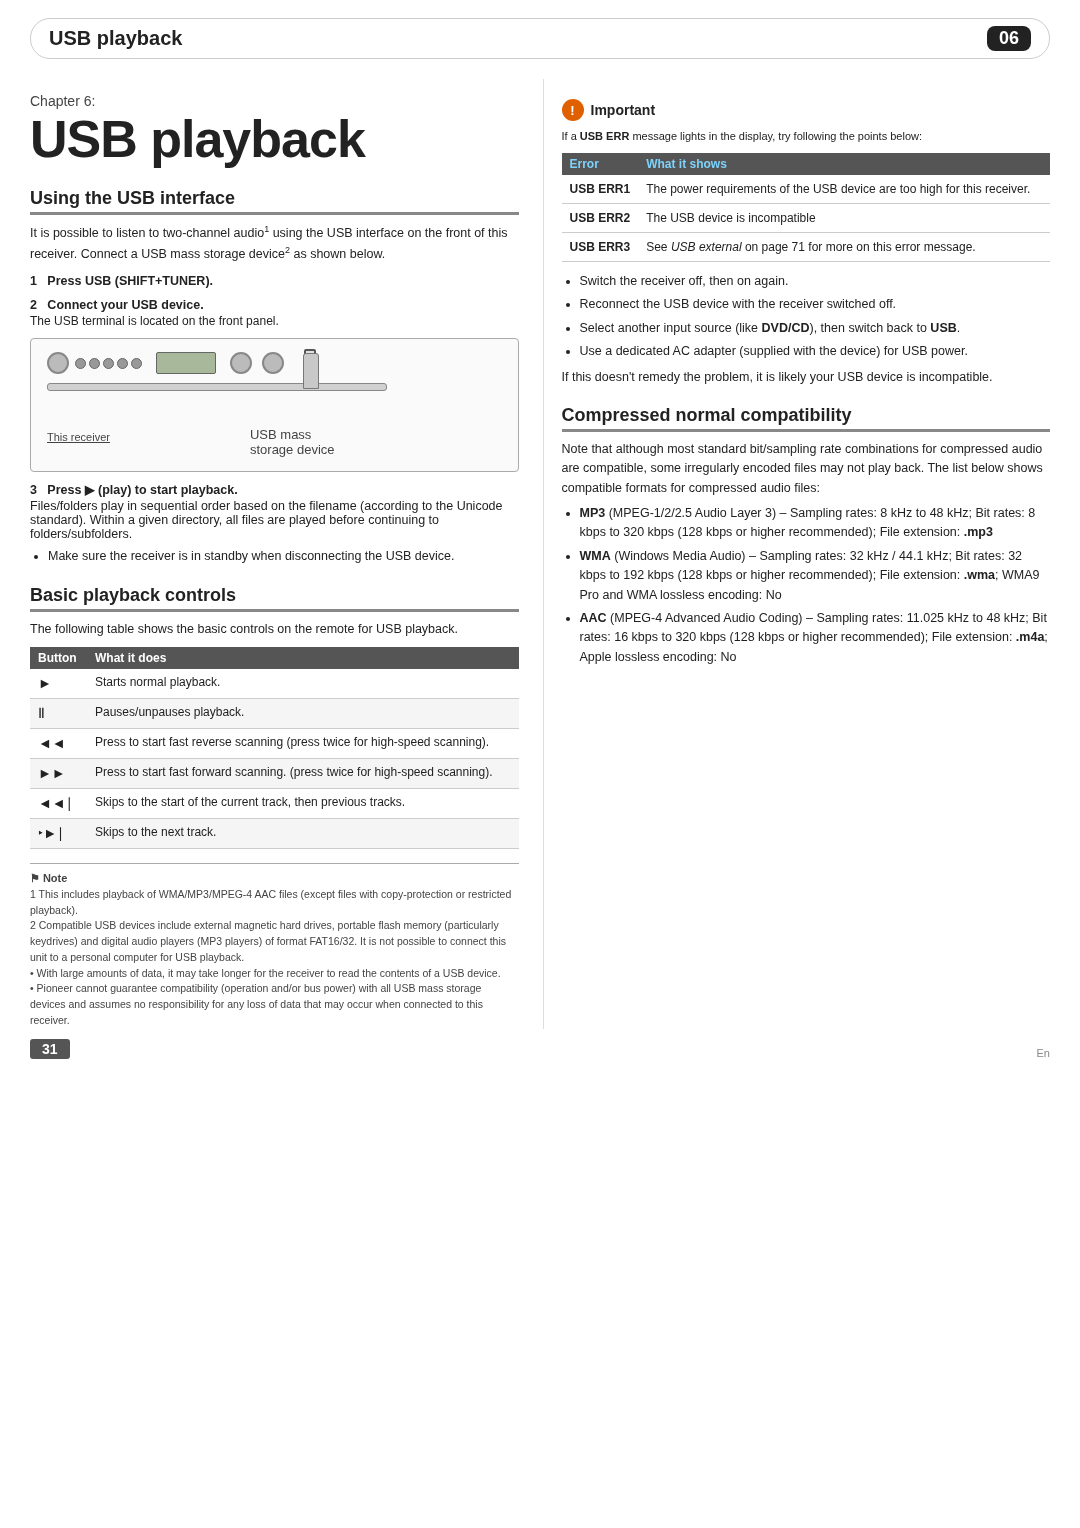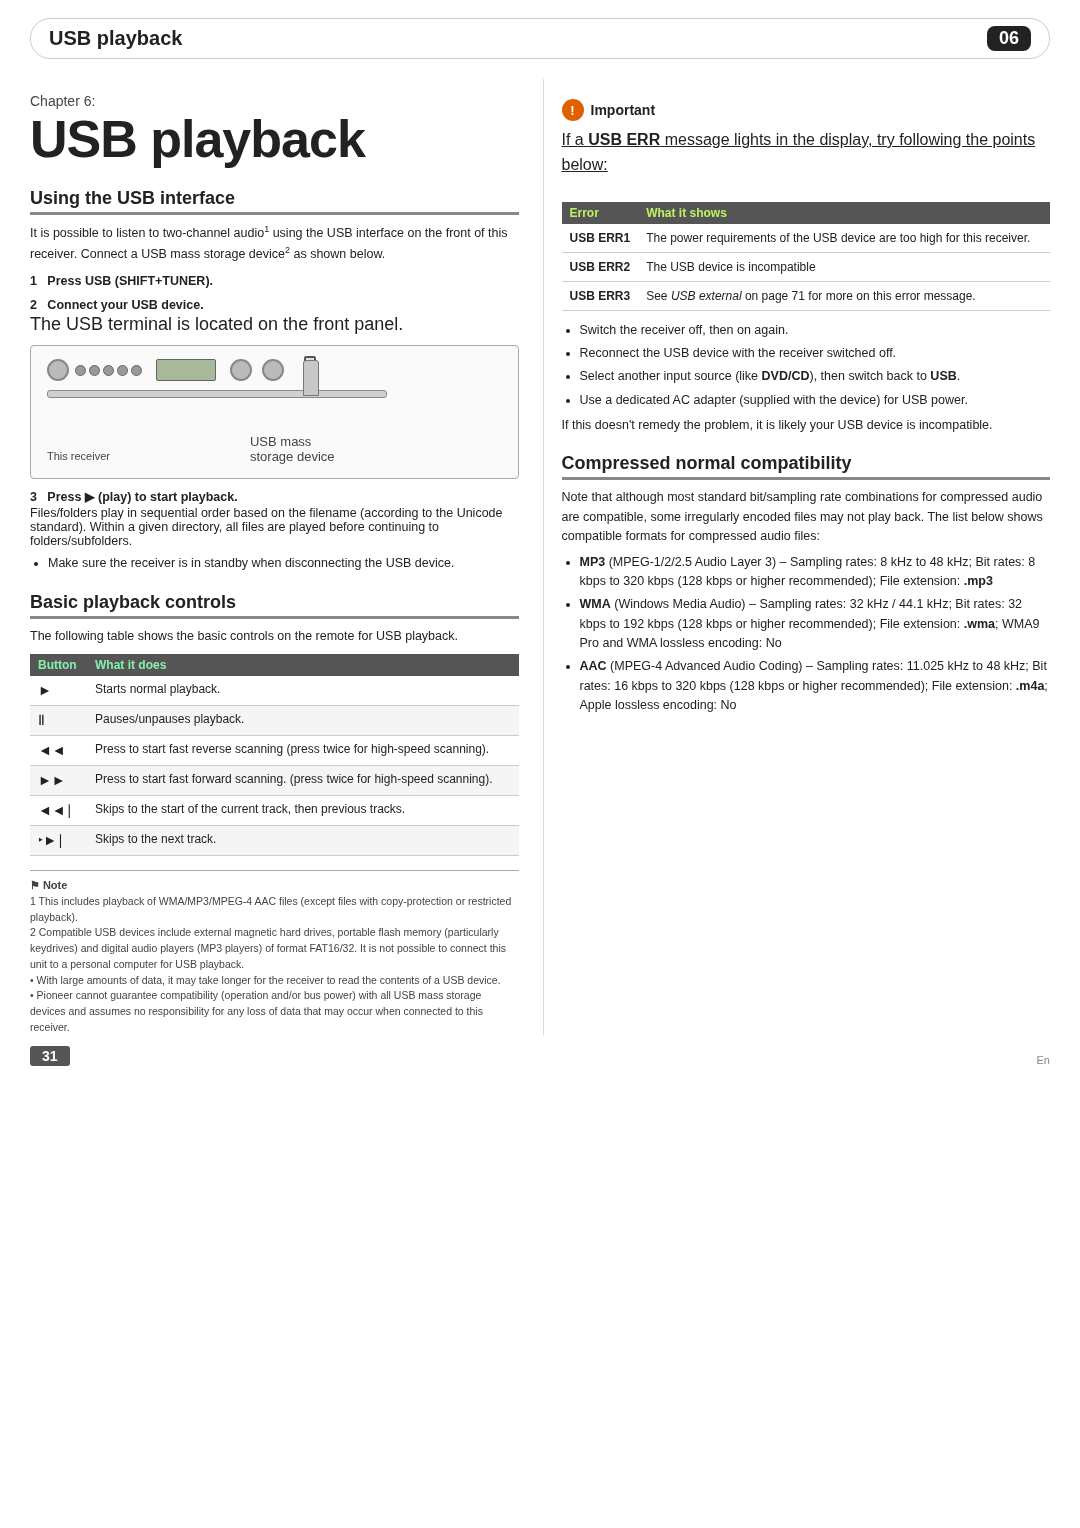--- a/index.html
+++ b/index.html
@@ -93,21 +93,21 @@
       margin-bottom: 6px;
     }
 
     .step-label {
       font-size: 12.5px;
       font-weight: bold;
       margin-top: 10px;
       margin-bottom: 2px;
     }
     .step-sub {
-      font-size: 18px;
+      font-size: 12px;
       margin-bottom: 4px;
     }
     .step-body {
       font-size: 12.5px;
       margin-bottom: 6px;
     }
 
     
     .diagram-area {
       border: 1px solid #aaa;
@@ -118,21 +118,22 @@
       position: relative;
     }
     .diagram-receiver {
       display: flex;
       flex-direction: column;
       align-items: flex-start;
     }
     .diagram-label-receiver {
       font-size: 11px;
       color: #444;
-      margin-top: 16px;
+      margin-top: 4px;
+      text-decoration: underline;
     }
 
     
     .bullet-list {
       margin: 6px 0 6px 18px;
     }
     .bullet-list li {
       font-size: 12.5px;
       line-height: 1.55;
       margin-bottom: 3px;
@@ -140,21 +141,21 @@
 
     
     .playback-table {
       width: 100%;
       border-collapse: collapse;
       margin-top: 8px;
       font-size: 12px;
     }
     .playback-table thead tr {
       background: #555;
-      color: #86efac;
+      color: #ffffff;
     }
     .playback-table thead th {
       padding: 4px 8px;
       text-align: left;
       font-weight: bold;
     }
     .playback-table tbody tr {
       border-bottom: 1px solid #ccc;
     }
     .playback-table tbody tr:nth-child(even) {
@@ -200,36 +201,35 @@
       width: 22px; height: 22px;
       border-radius: 50%;
       background: #e06000;
       color: #fff;
       display: flex; align-items: center; justify-content: center;
       font-weight: bold;
       font-size: 13px;
       flex-shrink: 0;
     }
     .important-text {
-      font-size: 16px;
-      margin-bottom: 24px;
+      font-size: 11px;
+      margin-bottom: 8px;
       line-height: 1.55;
-      text-decoration: underline;
     }
 
     
     .error-table {
       width: 100%;
       border-collapse: collapse;
       font-size: 12px;
       margin-bottom: 10px;
     }
     .error-table thead tr {
       background: #555;
-      color: #bef264;
+      color: #7dd3fc;
     }
     .error-table thead th {
       padding: 4px 8px;
       text-align: left;
       font-weight: bold;
     }
     .error-table tbody tr {
       border-bottom: 1px solid #ccc;
     }
     .error-table tbody td {

